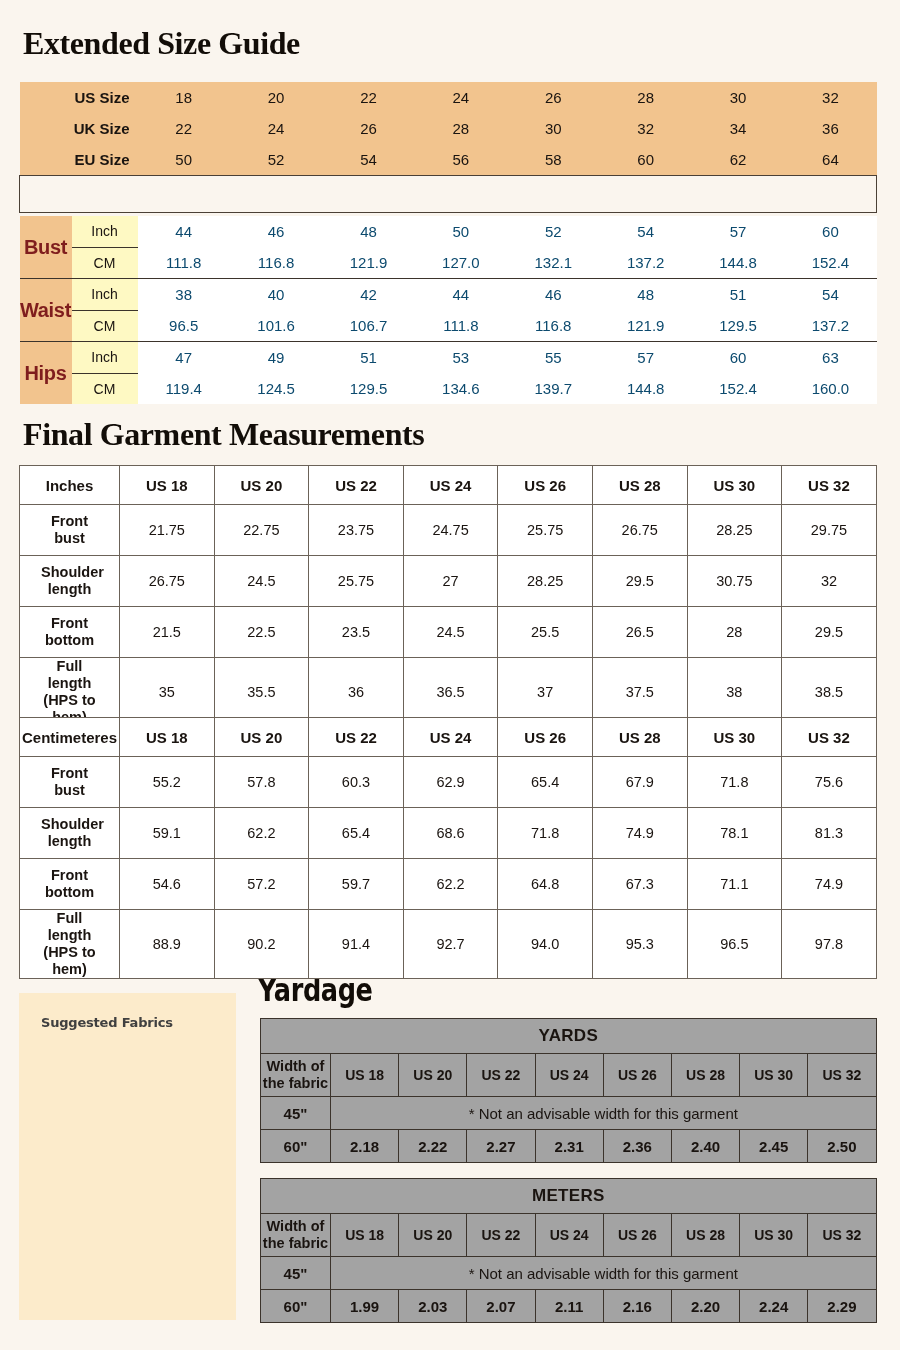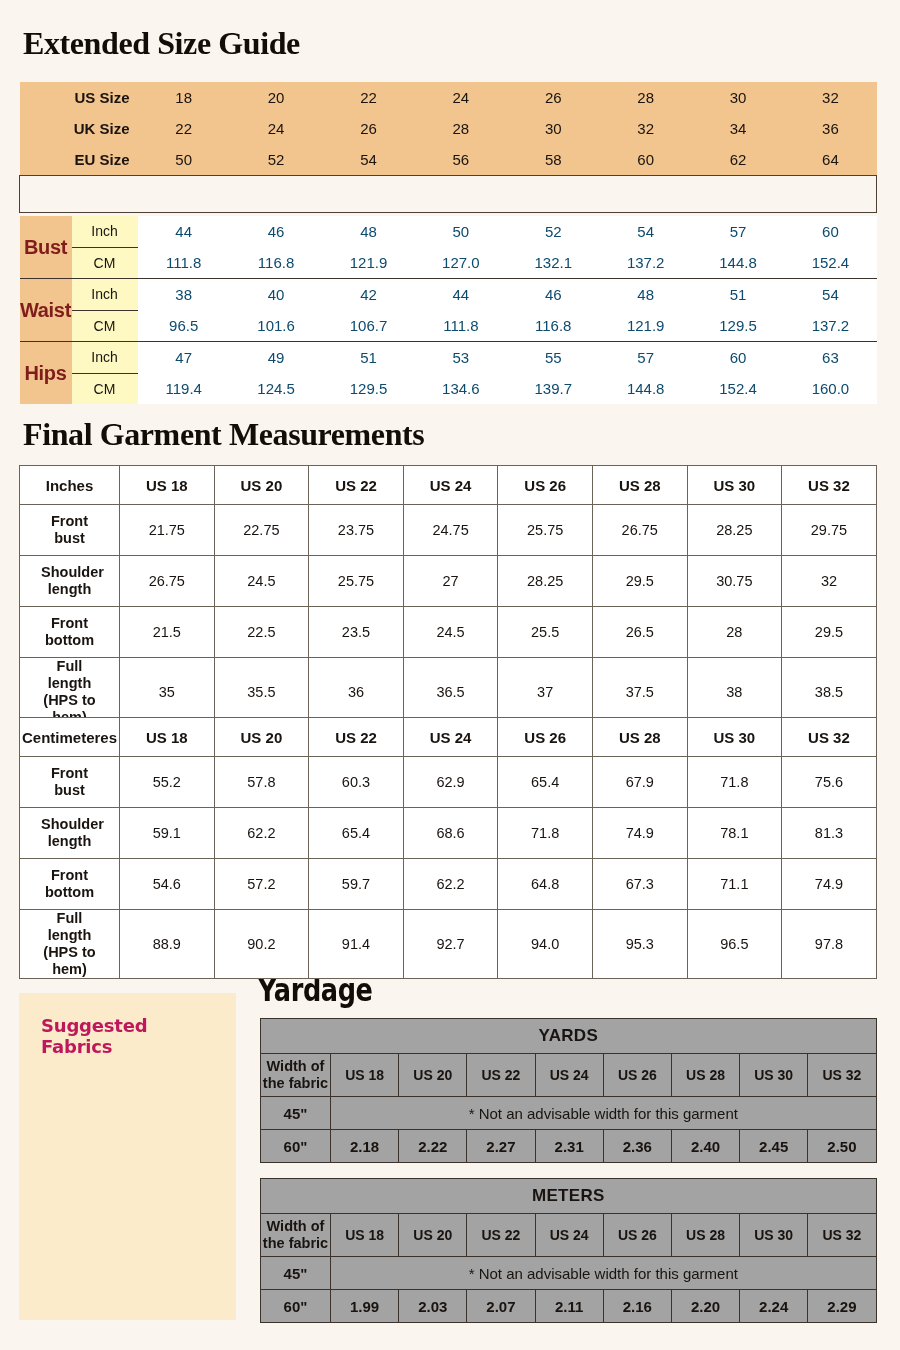--- a/index.html
+++ b/index.html
@@ -153,23 +153,23 @@
     top: 993px;
     width: 217px;
     height: 327px;
     background: #FCEBCB;
     box-sizing: border-box;
     padding: 22px 20px 0 22px;
   }
   #fabrics-panel .fab-title {
     font-family: "DejaVu Sans", sans-serif;
     font-weight: bold;
-    font-size: 18px;
+    font-size: 13px;
     letter-spacing: -0.2px;
-    color: #be185d;
+    color: #404040;
     margin: 0 0 22px 0;
   }
   #fabrics-panel .fab-body {
     font-family: "DejaVu Sans", sans-serif;
     font-size: 17px;
     line-height: 1.62;
     color: #1a1410;
     margin: 0;
   }
 

